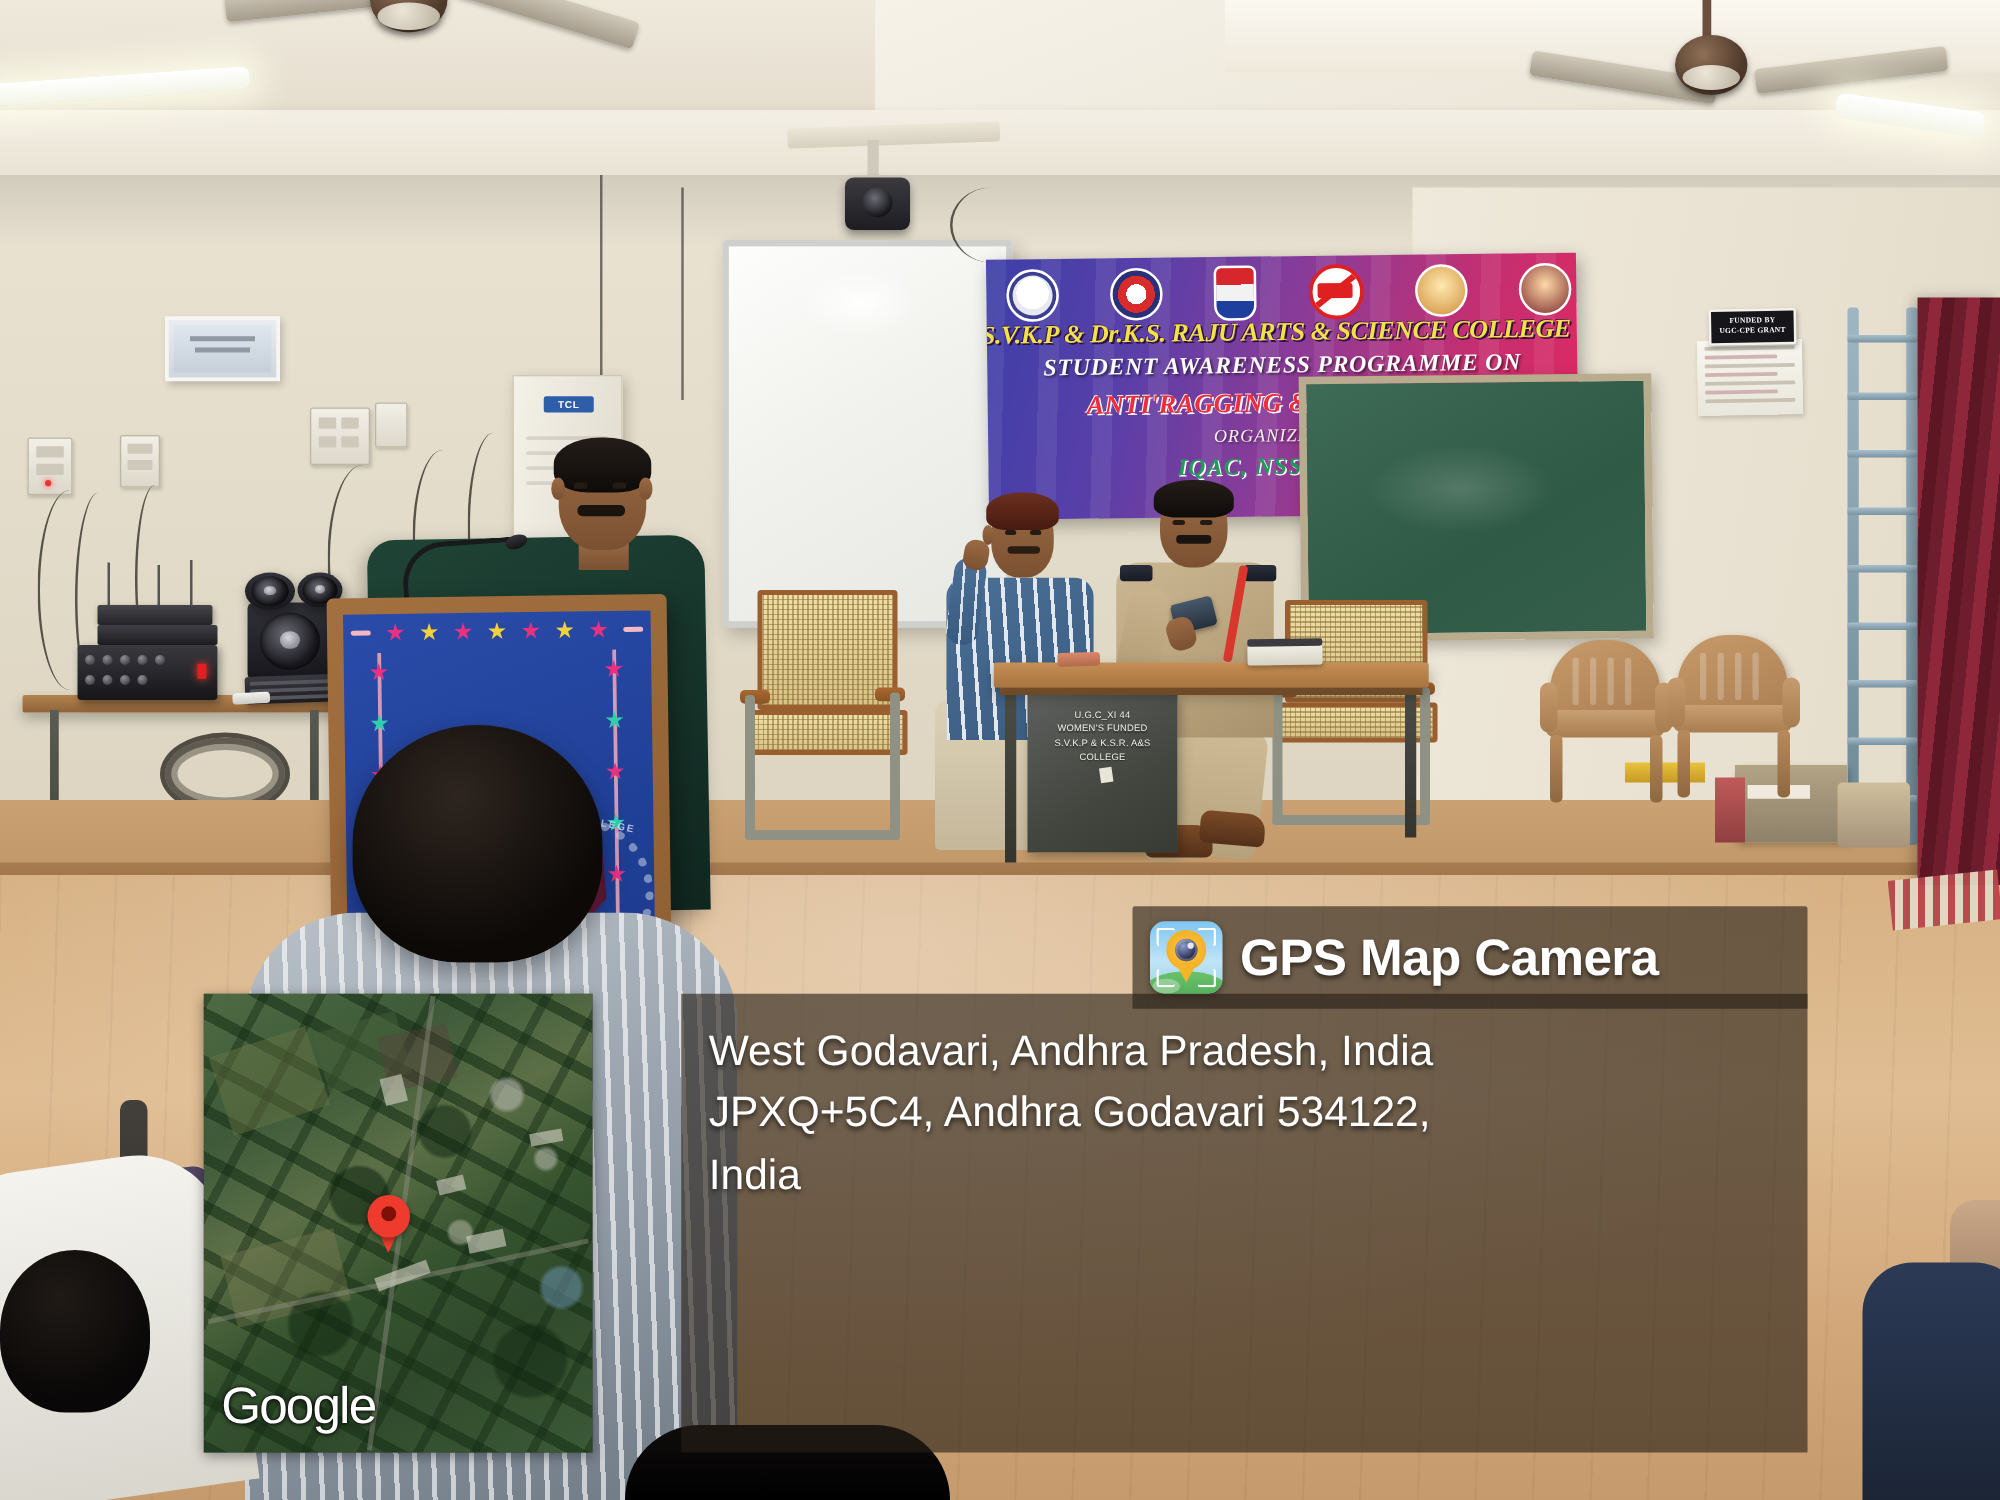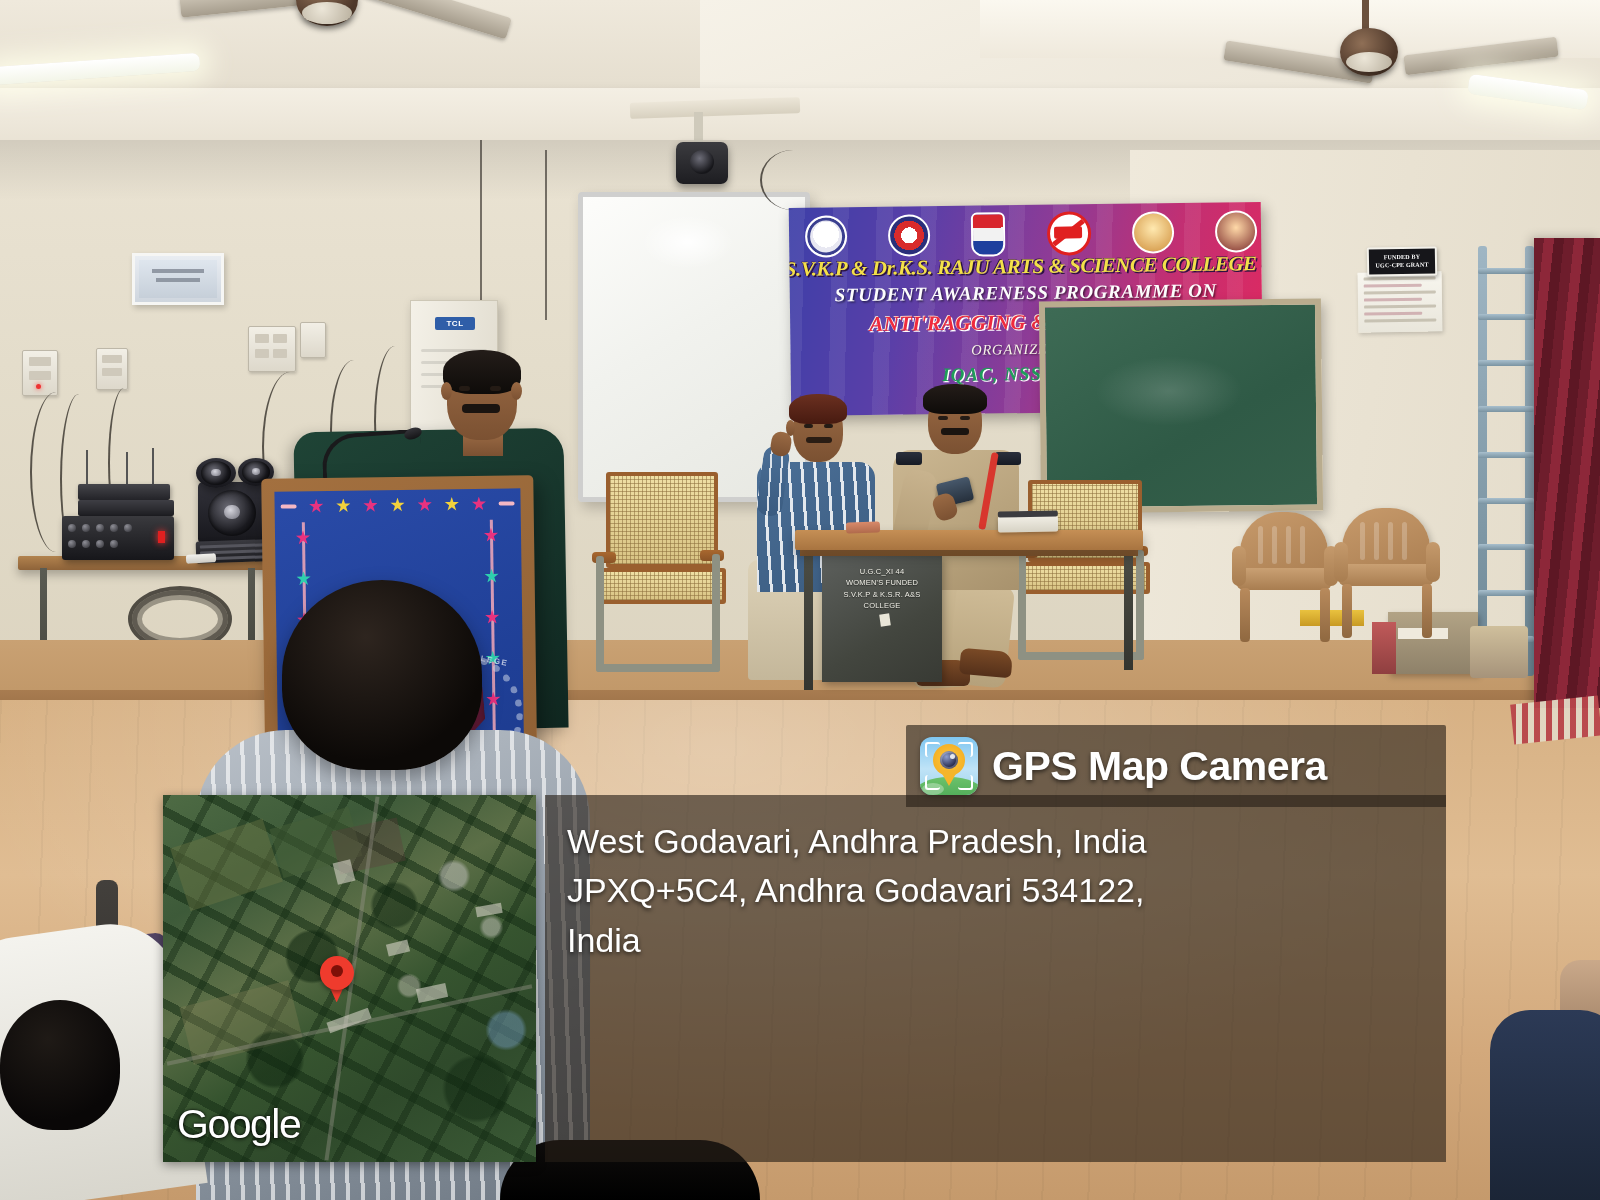--- a/index.html
+++ b/index.html
@@ -629,21 +629,21 @@
     position:absolute;left:545px;top:795px;width:901px;height:367px;
     background:rgba(38,30,22,.62);
     padding:22px 0 0 22px;box-sizing:border-box;
   }
   .gps-line{
     color:#fff;font-size:34px;line-height:1.45;font-weight:normal;
     text-shadow:0 2px 4px rgba(0,0,0,.65);white-space:nowrap;
   }
 
   .map-thumb{
-    position:absolute;left:163px;top:795px;width:373px;height:367px;
+    position:absolute;left:163px;top:795px;width:311px;height:367px;
     overflow:hidden;box-shadow:0 3px 10px rgba(0,0,0,.4);
     background:#2c3d2a;
   }
   .map-thumb .sat{
     position:absolute;inset:0;
     background:
       radial-gradient(circle at 78% 22%,rgba(190,190,185,.55) 0 3%,rgba(0,0,0,0) 4%),
       radial-gradient(circle at 88% 36%,rgba(200,198,190,.5) 0 2%,rgba(0,0,0,0) 3%),
       radial-gradient(circle at 66% 52%,rgba(205,200,188,.45) 0 3%,rgba(0,0,0,0) 4%),
       radial-gradient(circle at 92% 64%,rgba(120,160,200,.45) 0 4%,rgba(0,0,0,0) 5%),

